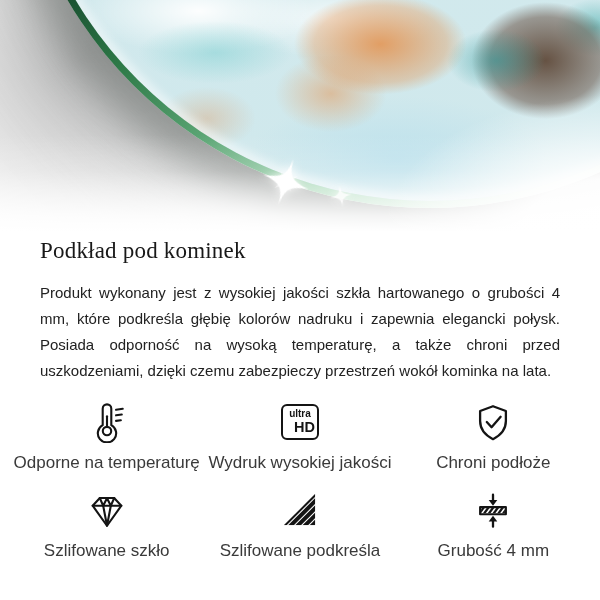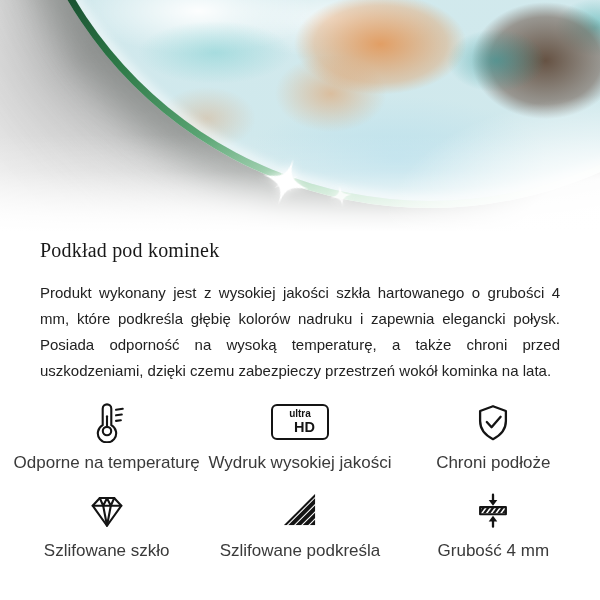--- a/index.html
+++ b/index.html
@@ -47,41 +47,41 @@
     background: radial-gradient(ellipse 320px 190px at 102% 100%, rgba(255,255,255,0.95) 28%, rgba(255,255,255,0) 72%);
   }
 
   .sparkle { position: absolute; z-index: 4; filter: drop-shadow(0 0 5px rgba(255,255,255,0.95)); }
   .sparkle-1 { left: 262px; top: 158px; width: 48px; height: 48px; transform: rotate(18deg); }
   .sparkle-2 { left: 330px; top: 185px; width: 22px; height: 22px; opacity: 0.85; transform: rotate(-10deg); }
 
   
   .page-title {
     font-family: "Liberation Serif", serif; font-weight: 400;
-    font-size: 20px; line-height: 33px; letter-spacing: 0.2px;
+    font-size: 23px; line-height: 33px; letter-spacing: 0.2px;
     color: #181818; padding: 0 40px; margin-top: 2px;
   }
   .page-title span { display: block; }
 
   .description {
     margin: 13px 40px 0 40px;
     font-size: 15px; line-height: 26px; text-align: justify; color: #222222;
   }
 
   
   .features {
     margin-top: 16px; padding: 0 10px;
     display: grid; grid-template-columns: repeat(3, 1fr); row-gap: 15px;
   }
   .feature { display: flex; flex-direction: column; align-items: center; }
   .icon-box { height: 44px; display: flex; align-items: center; justify-content: center; }
   .feature-label { margin-top: 9px; font-size: 17px; color: #3a3a3a; white-space: nowrap; }
 
   .hd-badge {
-    width: 58px; height: 36px; border: 2.4px solid #141414; border-radius: 6px;
+    width: 38px; height: 36px; border: 2.4px solid #141414; border-radius: 6px;
     display: flex; flex-direction: column; align-items: center; justify-content: center;
     color: #141414; line-height: 1;
   }
   .hd-top { font-size: 10px; font-weight: 700; }
   .hd-bottom { font-size: 14.5px; font-weight: 800; margin-top: 1px; padding-left: 9px; }
 
   svg .stroke { fill: none; stroke: #141414; stroke-width: 2.2; stroke-linecap: round; stroke-linejoin: round; }
   svg .thick { stroke-width: 2.4; }
   svg .fillb { fill: #141414; stroke: none; }
 </style>

